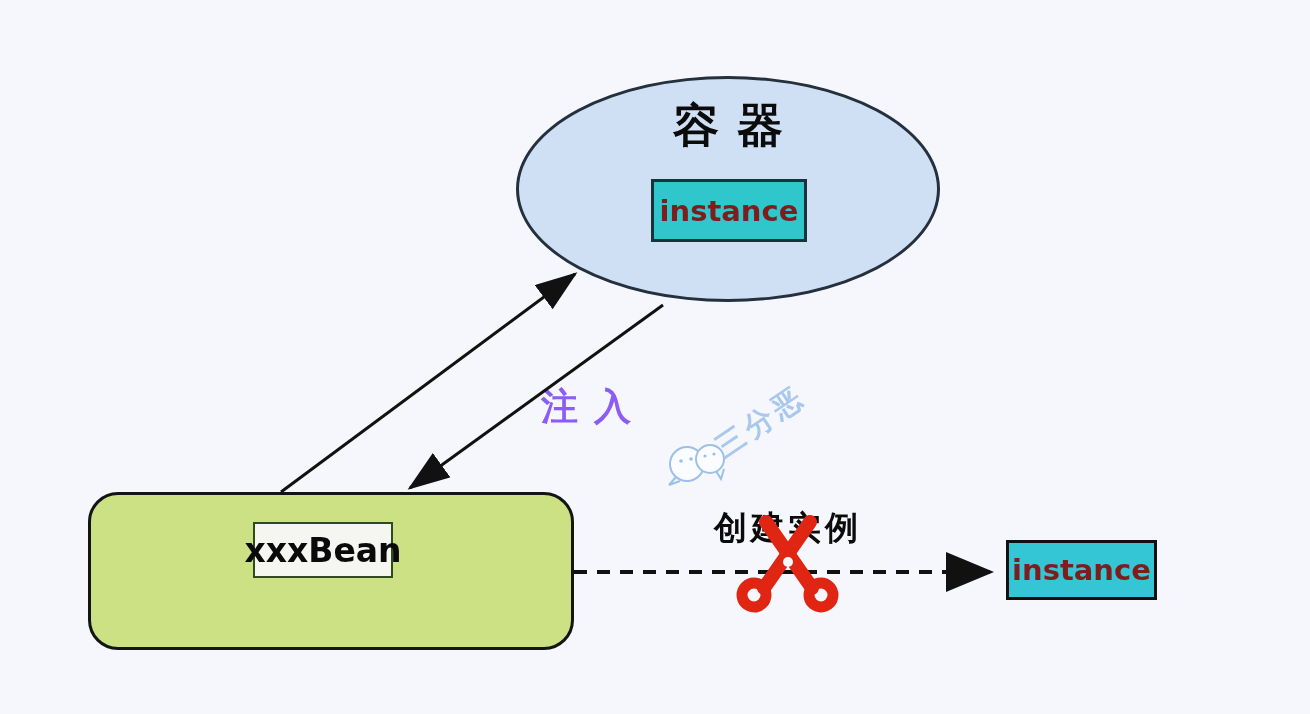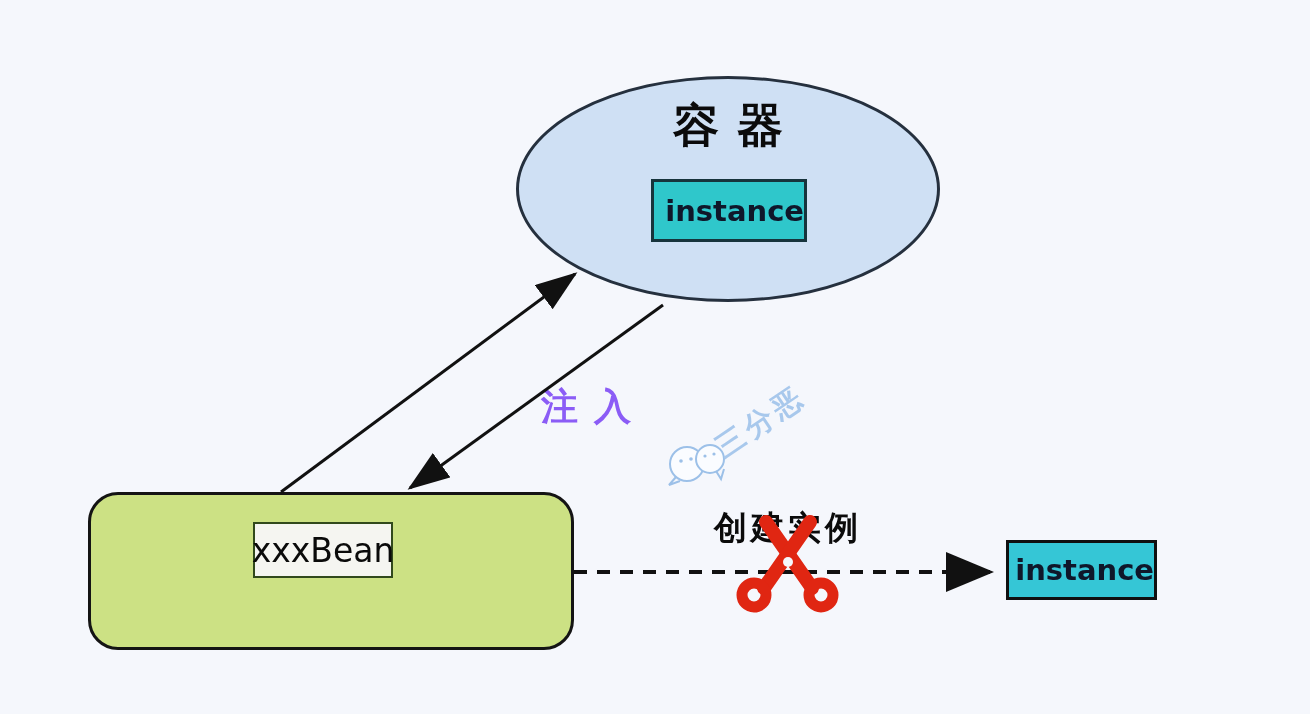--- a/index.html
+++ b/index.html
@@ -14,35 +14,35 @@
   .ellipse{
     position:absolute;left:516px;top:60px;width:424px;height:226px;
     background:#cfe0f4;border:3px solid #25303e;border-radius:50%;
     box-sizing:border-box;text-align:center;
   }
   .ellipse-title{
     margin-top:16px;font-size:46px;font-weight:bold;color:#0b0b0b;
     letter-spacing:18px;padding-left:18px;
   }
   .instance-box{
-    position:absolute;display:flex;align-items:center;justify-content:flex-end;
-    box-sizing:border-box;font-weight:bold;font-size:29px;color:#0f172a;
+    position:absolute;display:flex;align-items:center;justify-content:center;
+    box-sizing:border-box;font-weight:bold;font-size:29px;color:#7f1d1d;
   }
   .inst-top{left:651px;top:163px;width:156px;height:63px;background:#2fc7cb;border:3px solid #17343c;}
   .inst-right{left:1006px;top:524px;width:151px;height:60px;background:#35c6d6;border:3px solid #101010;}
 
   .green-box{
     position:absolute;left:88px;top:476px;width:486px;height:158px;
     background:#cce184;border:3px solid #141414;border-radius:30px;box-sizing:border-box;
   }
   .bean-inner{
     position:absolute;left:162px;top:27px;width:140px;height:56px;
     background:#f5f5f1;border:2px solid #31491c;box-sizing:border-box;
     display:flex;align-items:center;justify-content:center;
-    font-size:33px;font-weight:normal;color:#0a0a0a;
+    font-size:33px;font-weight:bold;color:#0a0a0a;
   }
 
   .label-inject{
     position:absolute;left:541px;top:366px;
     font-size:37px;font-weight:bold;color:#8b5cf6;letter-spacing:16px;
   }
   .label-create{
     position:absolute;left:714px;top:490px;
     font-size:33px;font-weight:bold;color:#0b0b0b;letter-spacing:4px;
   }

